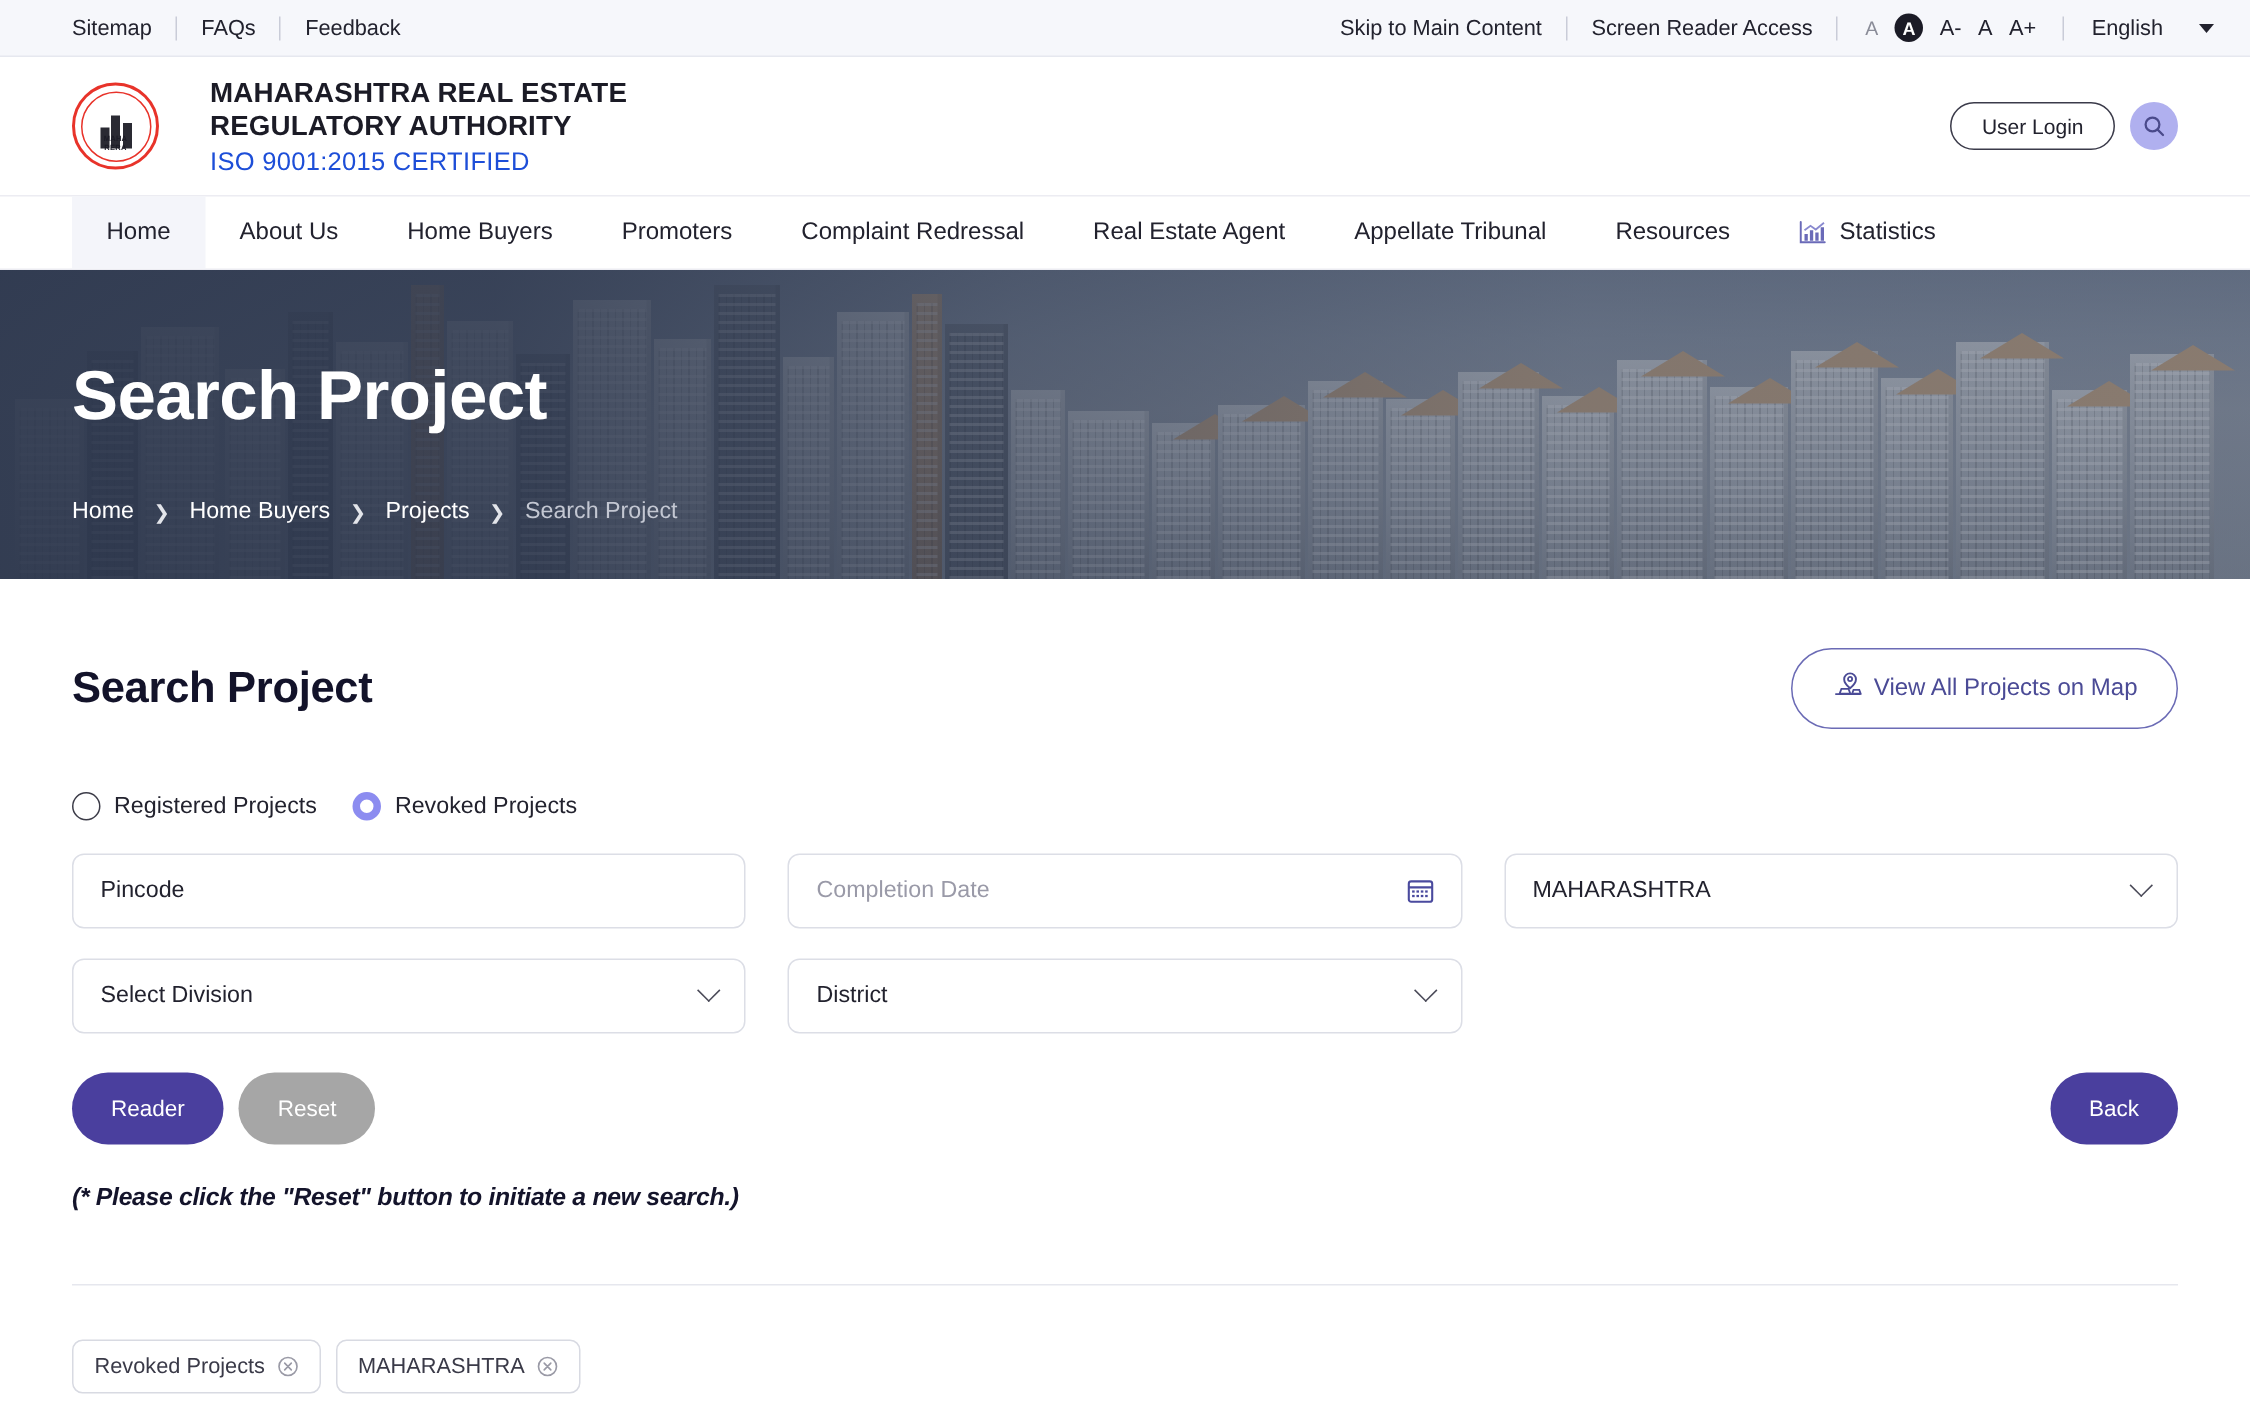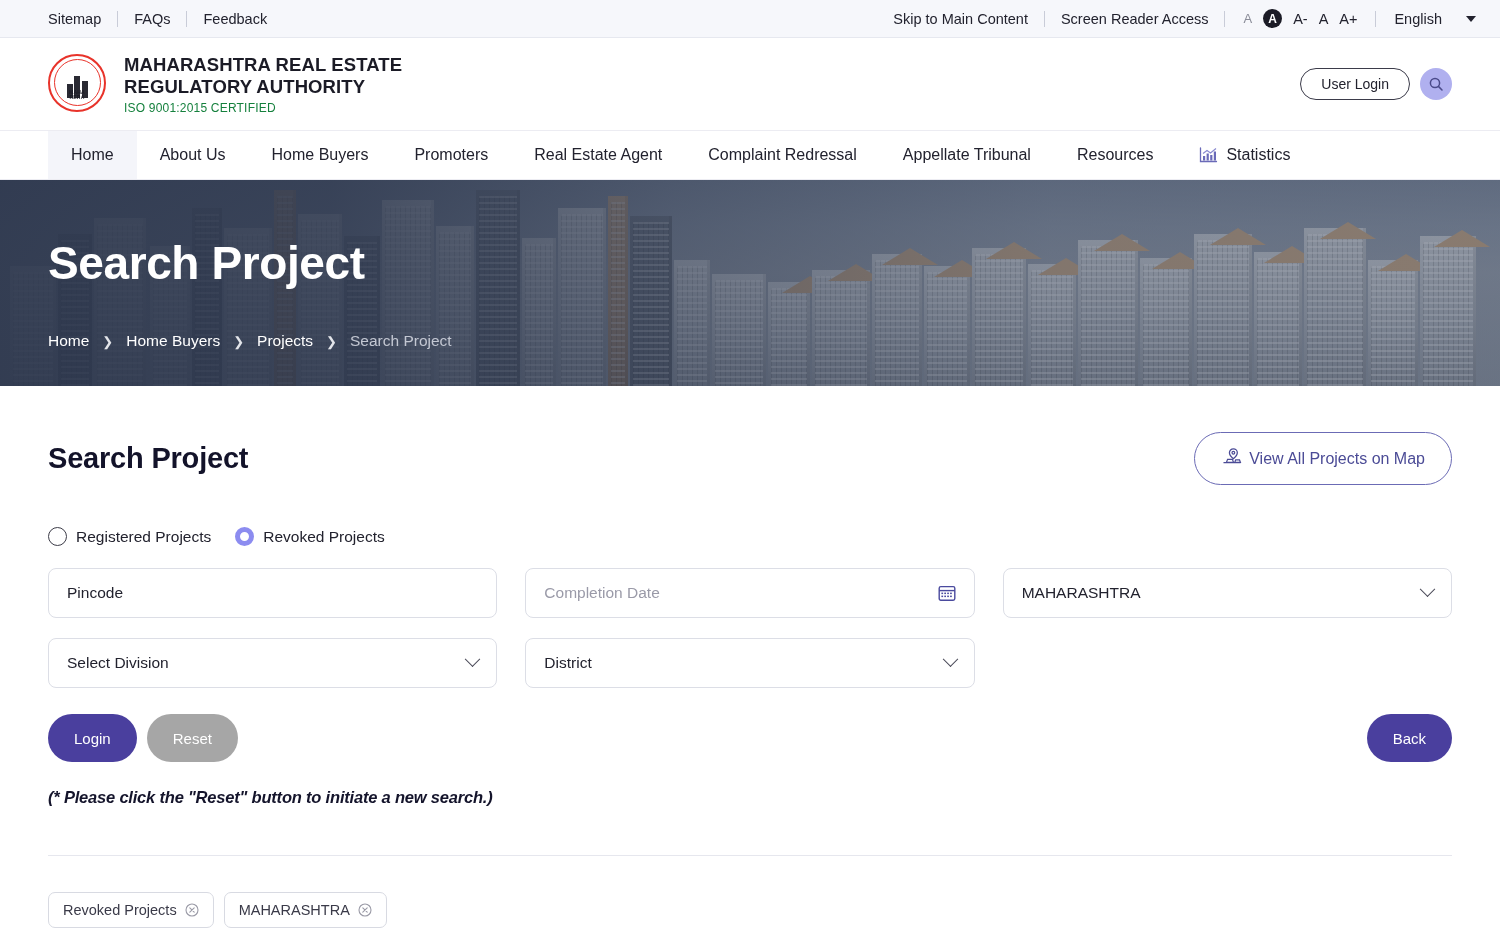--- a/index.html
+++ b/index.html
@@ -54,21 +54,21 @@
   }
 
   
   .header {
     height: 92px;
     background: #ffffff;
     display: flex; align-items: center;
     padding: 0 48px;
     position: relative;
   }
-  .brand { display: flex; gap: 18px; }
+  .brand { display: flex; align-items: center; gap: 34px; }
   .logo {
     width: 58px; height: 58px; flex: 0 0 58px;
     border-radius: 50%;
     border: 2.5px solid #e8332a;
     background: #fff;
     position: relative;
     display: flex; align-items: center; justify-content: center;
     overflow: hidden;
   }
   .logo::before {
@@ -92,21 +92,21 @@
   .logo-txt {
     position: absolute; z-index: 3; bottom: 9px; left: 0; right: 0;
     text-align: center; font-size: 5px; font-weight: 700;
     color: #1b1b26; letter-spacing: .2px; line-height: 5.5px;
   }
   .brand-text .bt-1 {
     font-size: 18.5px; font-weight: 800; line-height: 22px;
     letter-spacing: .1px; color: #1b1b26;
   }
   .brand-text .bt-2 {
-    font-size: 12px; font-weight: 400; color: #15803d;
+    font-size: 17px; font-weight: 400; color: #1d4ed8;
     letter-spacing: .2px; margin-top: 3px;
   }
   .header-right {
     margin-left: auto; display: flex; align-items: center; gap: 10px;
   }
   .user-login {
     border: 1px solid #3b3b4a;
     border-radius: 20px;
     padding: 8px 20px;
     font-size: 14px; color: #22222e;
@@ -376,24 +376,24 @@
   <div class="nav-item">
       <span>About Us</span>
     </div>
   <div class="nav-item">
       <span>Home Buyers</span>
     </div>
   <div class="nav-item">
       <span>Promoters</span>
     </div>
   <div class="nav-item">
+      <span>Complaint Redressal</span>
+    </div>
+  <div class="nav-item">
       <span>Real Estate Agent</span>
-    </div>
-  <div class="nav-item">
-      <span>Complaint Redressal</span>
     </div>
   <div class="nav-item">
       <span>Appellate Tribunal</span>
     </div>
   <div class="nav-item">
       <span>Resources</span>
     </div>
   <div class="nav-item">
     <span class="stat-icon">
       <svg width="19" height="17" viewBox="0 0 19 17" fill="none">
@@ -537,21 +537,21 @@
       <span class="chev"></span>
     </div>
 
     <div class="field select">
       <span class="val">District</span>
       <span class="chev"></span>
     </div>
   </div>
 
   <div class="btn-row">
-    <button class="btn btn-search">Login</button>
+    <button class="btn btn-search">Reader</button>
     <button class="btn btn-reset">Reset</button>
     <button class="btn btn-back">Back</button>
   </div>
 
   <div class="note">(* Please click the "Reset" button to initiate a new search.)</div>
 
   <div class="divider"></div>
 
   <div class="chips">
     <span class="chip">

